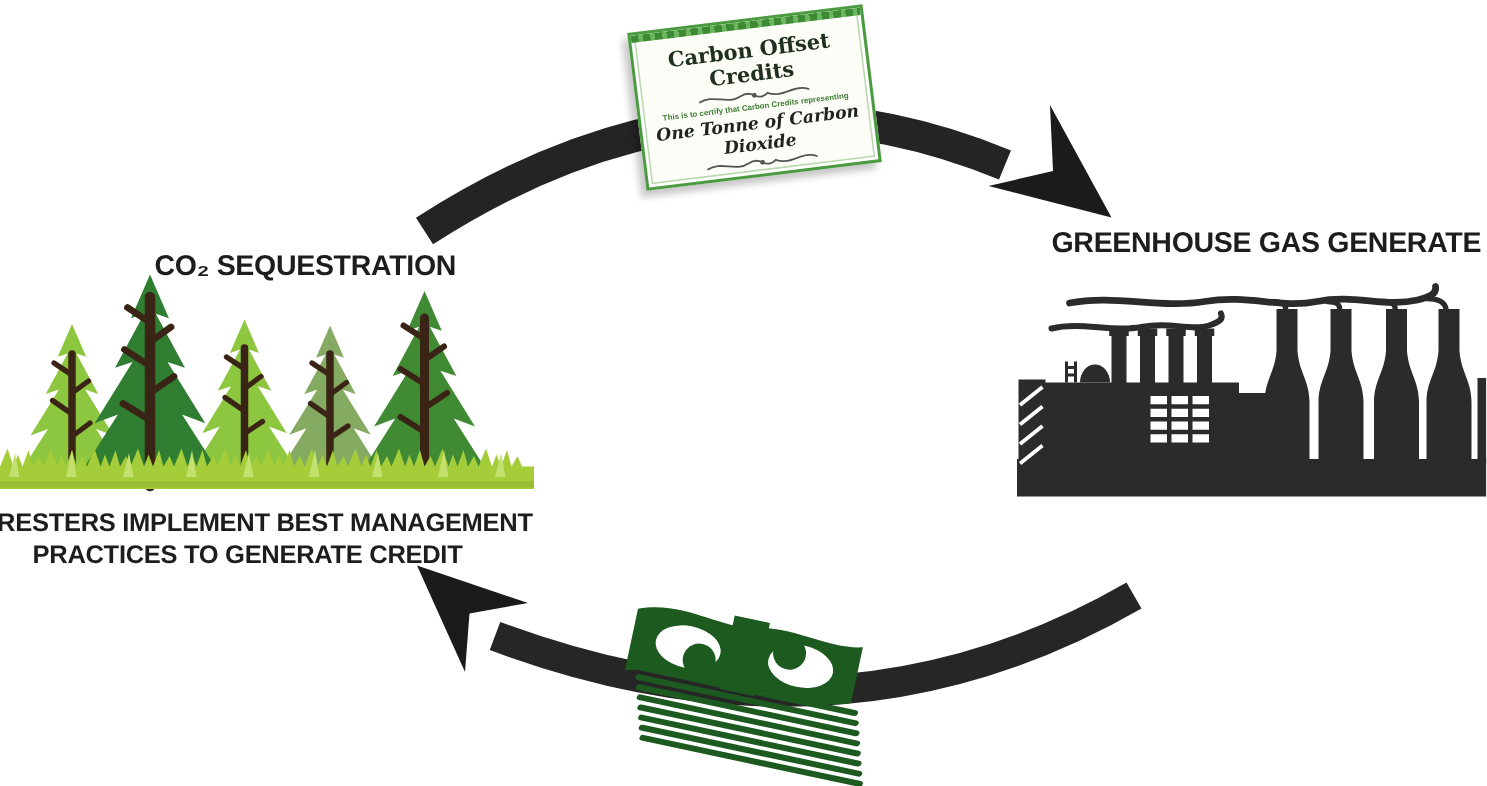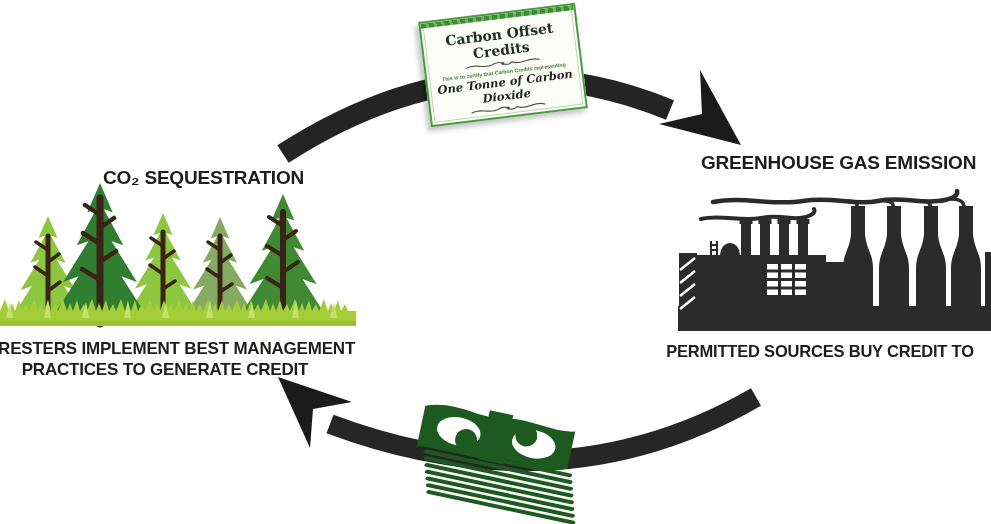--- a/index.html
+++ b/index.html
@@ -183,29 +183,28 @@
         <circle cx="47" cy="33" r="11" fill="#1d5a1f"></circle>
         <ellipse cx="114" cy="23" rx="22" ry="14" fill="#ffffff"></ellipse>
         <circle cx="105" cy="16" r="11" fill="#1d5a1f"></circle>
         <rect x="64" y="-1" width="24" height="50" fill="#1d5a1f"></rect>
       </g>
     </g>
   </svg>
 
   <div class="label heading" style="left:103px;top:167px;">CO₂ SEQUESTRATION</div>
 
-  <div class="label heading" style="left:701px;top:152px;">GREENHOUSE GAS EMISSION</div>
+  <div class="label heading" style="left:701px;top:152px;">GREENHOUSE GAS GENERATE</div>
 
   <div class="label caption" style="left:-40px;top:338px;width:410px;">
     <div>FORESTERS IMPLEMENT BEST MANAGEMENT</div>
     <div>PRACTICES TO GENERATE CREDIT</div>
   </div>
 
   <div class="label caption caption-r" style="left:650px;top:341px;width:340px;">
-    <div>PERMITTED SOURCES BUY CREDIT TO</div>
   </div>
 
   <div id="certificate">
     <div class="serration"></div>
     <div id="cert-title">Carbon Offset Credits</div>
     <svg class="ornament" width="78" height="9" viewBox="0 0 78 9">
       <path d="M2 5 C12 0 20 9 30 4 C33 2.5 36 2.5 39 4.5 C42 6.5 45 6.5 48 4 C58 9 66 0 76 5" stroke="#555555" stroke-width="1.2" fill="none"></path>
       <circle cx="39" cy="4.5" r="1.6" fill="#555555"></circle>
     </svg>
     <div id="cert-certify">This is to certify that Carbon Credits representing</div>

